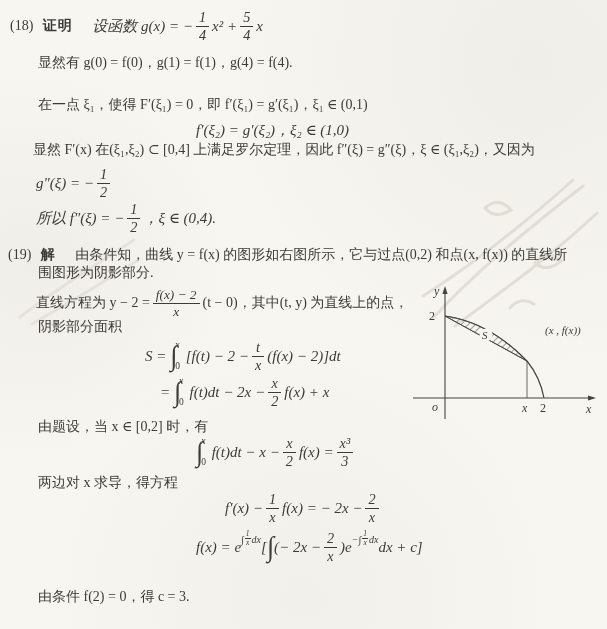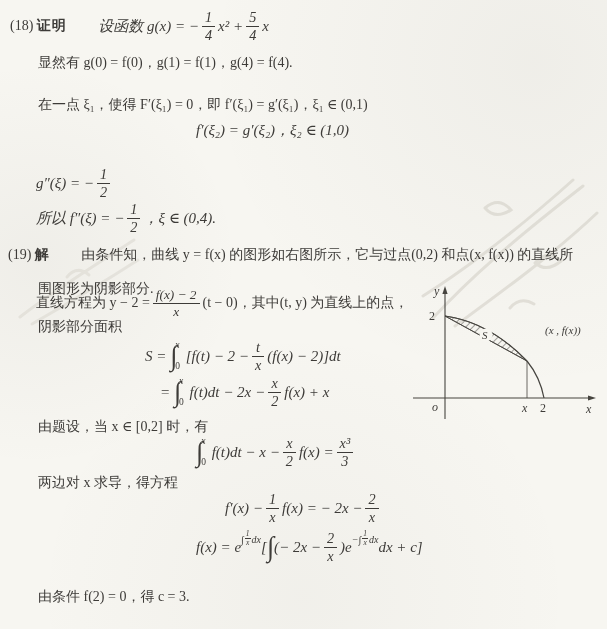--- a/index.html
+++ b/index.html
@@ -10,22 +10,22 @@
       radial-gradient(circle at 6% 42%, rgba(90,85,75,0.05), transparent 30%),
       radial-gradient(circle at 50% 95%, rgba(90,85,75,0.04), transparent 40%),
       #f7f6f1;
     color:#3d3b38;
     font-family:"Liberation Serif","DejaVu Serif",serif;
     font-size:14px;
   }
   .line{position:absolute;white-space:nowrap;line-height:1.25}
   .eq{font-style:italic;font-size:15px}
   .eq > span{vertical-align:middle}
-  .plabel{}
-  .kw{font-weight:bold;margin-right:28px;letter-spacing:1px}
+  .plabel{margin-right:6px}
+  .kw{font-weight:bold;margin-right:16px;letter-spacing:1px}
   .frac{display:inline-block;text-align:center;vertical-align:middle;line-height:1.05;margin:0 3px;font-size:0.95em}
   .frac .num{display:block;border-bottom:1px solid #3d3b38;padding:0 3px 1px}
   .frac .den{display:block;padding:1px 3px 0}
   .int{font-size:26px;font-style:normal;line-height:1;display:inline-block;vertical-align:middle;transform:scaleY(1.08)}
   .lims{display:inline-flex;flex-direction:column;justify-content:space-between;height:30px;font-size:9.5px;line-height:1;vertical-align:middle;margin:0 2px 0 -2px}
   .lims .up{font-style:italic}
   .lims .lo{font-style:normal}
   .sup{font-size:10px;vertical-align:8px;line-height:0;letter-spacing:0}
   .tfrac{display:inline-block;text-align:center;vertical-align:-2px;line-height:1;margin:0 1px}
   .tfrac .tnum{display:block;font-size:7.5px;border-bottom:0.5px solid #3d3b38;padding:0 1px}
@@ -60,35 +60,36 @@
     <span class="plabel">(18)</span>
     <span class="kw">证明</span>
     <span class="eq">
       <span>设函数 g(x) = −</span><span class="frac"><span class="num">1</span><span class="den">4</span></span><span>x² +</span><span class="frac"><span class="num">5</span><span class="den">4</span></span><span>x</span>
     </span>
   </div>
 
   <div class="line" style="left:38px;top:54px">显然有 g(0) = f(0)，g(1) = f(1)，g(4) = f(4).</div>
   <div class="line" style="left:38px;top:96px">在一点 ξ₁，使得 F′(ξ₁) = 0，即 f′(ξ₁) = g′(ξ₁)，ξ₁ ∈ (0,1)</div>
   <div class="line eq" style="left:196px;top:121px">f′(ξ₂) = g′(ξ₂)，ξ₂ ∈ (1,0)</div>
+  <div class="line" style="left:33px;top:141px">显然 F′(x) 在(ξ₁,ξ₂) ⊂ [0,4] 上满足罗尔定理，因此 f″(ξ) = g″(ξ)，ξ ∈ (ξ₁,ξ₂)，又因为</div>
 
   <div class="line eq" style="left:36px;top:167px">
     <span>g″(ξ) = −</span><span class="frac"><span class="num">1</span><span class="den">2</span></span>
   </div>
 
   <div class="line eq" style="left:36px;top:202px">
     <span>所以 f″(ξ) = −</span><span class="frac"><span class="num">1</span><span class="den">2</span></span><span>，ξ ∈ (0,4).</span>
   </div>
 
   <div class="line" style="left:8px;top:246px">
     <span class="plabel">(19)</span>
     <span class="kw">解</span>
     <span>由条件知，曲线 y = f(x) 的图形如右图所示，它与过点(0,2) 和点(x, f(x)) 的直线所</span>
   </div>
-  <div class="line" style="left:38px;top:280px">围图形为阴影部分.</div>
+  <div class="line" style="left:38px;top:264px">围图形为阴影部分.</div>
 
   <div class="line" style="left:36px;top:288px">
     <span>直线方程为 y − 2 =</span><span class="frac eq"><span class="num">f(x) − 2</span><span class="den">x</span></span><span>(t − 0)，其中(t, y) 为直线上的点，</span>
   </div>
   <div class="line" style="left:38px;top:318px">阴影部分面积</div>
 
   <div class="line eq" style="left:145px;top:340px">
     <span>S =</span>
     <span class="int">∫</span><span class="lims">
         <span class="up">x</span>

